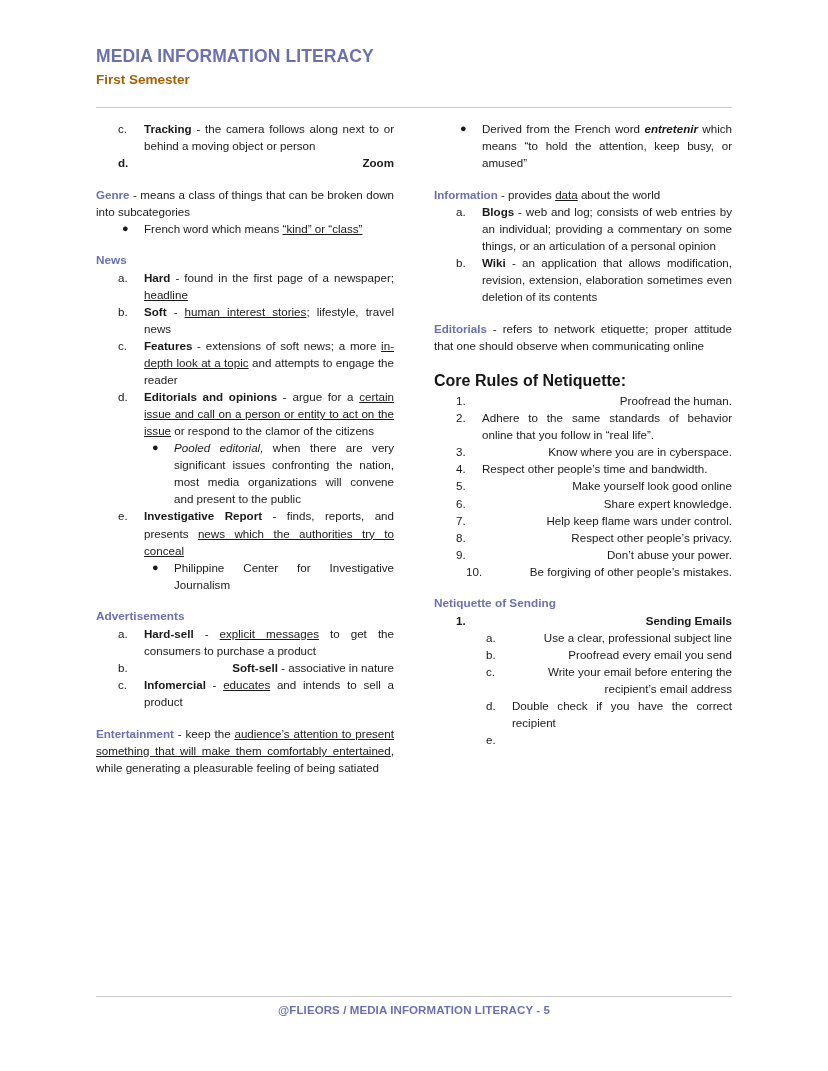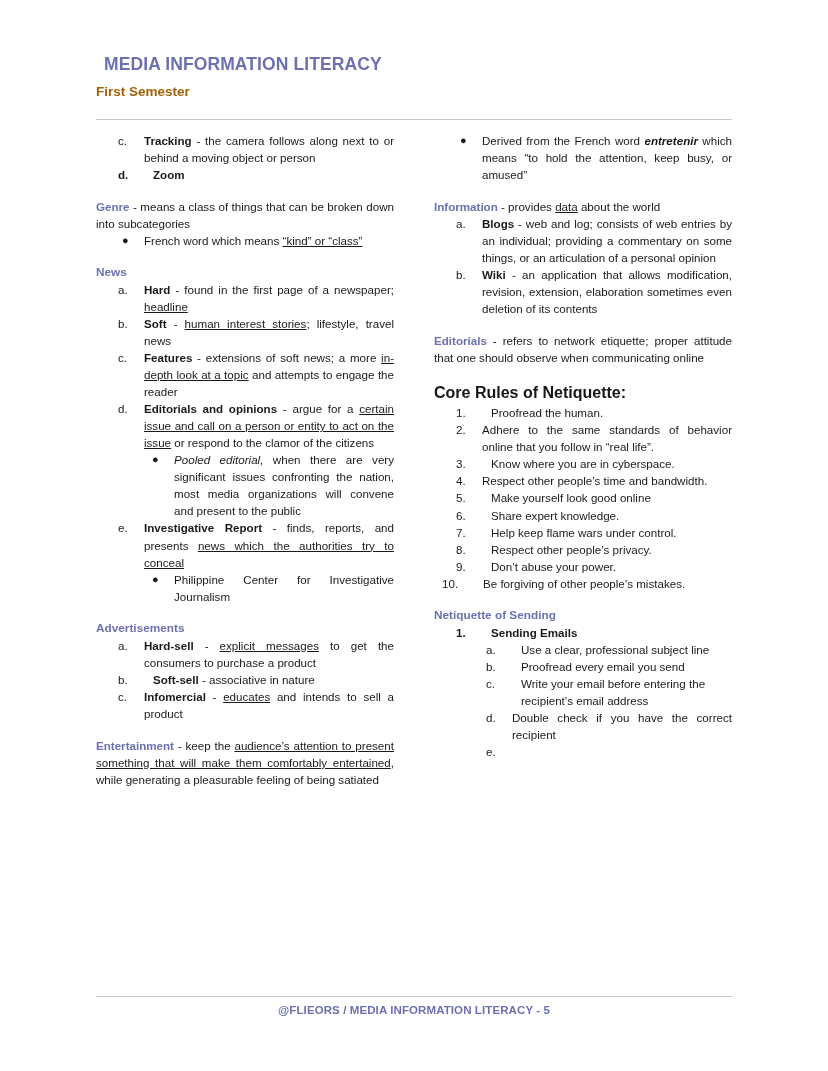--- a/index.html
+++ b/index.html
@@ -25,21 +25,21 @@
     top: 0;
     width: 636px;
     height: 1071px;
   }
   
   .doc-title {
     font-size: 17.5px;
     font-weight: bold;
     color: #6b70b0;
     letter-spacing: 0.1px;
-    margin: 8px;
+    margin: 0;
     padding-top: 46px;
     line-height: 1.25;
   }
   .doc-subtitle {
     font-size: 13.5px;
     font-weight: bold;
     color: #a16207;
     margin: 4px 0 0 0;
     line-height: 1.25;
   }
@@ -112,29 +112,29 @@
   }
   .marker {
     flex: 0 0 auto;
     text-align: left;
     font-size: 11.6px;
     line-height: 1.47;
     color: #1a1a1a;
   }
   .mk-alpha  { width: 26px; margin-left: 22px; }
   .mk-num    { width: 26px; margin-left: 22px; }
-  .mk-num-w  { width: 32px; margin-left: 8px; }
+  .mk-num-w  { width: 32px; margin-left: 32px; }
   .mk-bullet { width: 22px; margin-left: 26px; text-align: left; font-size: 11px; }
   .mk-bullet2{ width: 22px; margin-left: 56px; text-align: left; font-size: 11px; }
   .mk-alpha-deep { width: 26px; margin-left: 52px; }
   .body-txt {
     flex: 1 1 auto;
     text-align: justify;
   }
-  .body-txt.nojust { text-align: left; margin-left: 9px; }
+  .body-txt.nojust { text-align: right; margin-left: 9px; }
 
   
   .footer-rule {
     position: absolute;
     left: 0;
     top: 996px;
     width: 636px;
     border: 0;
     border-top: 1px solid #c9c9c9;
     margin: 0;

